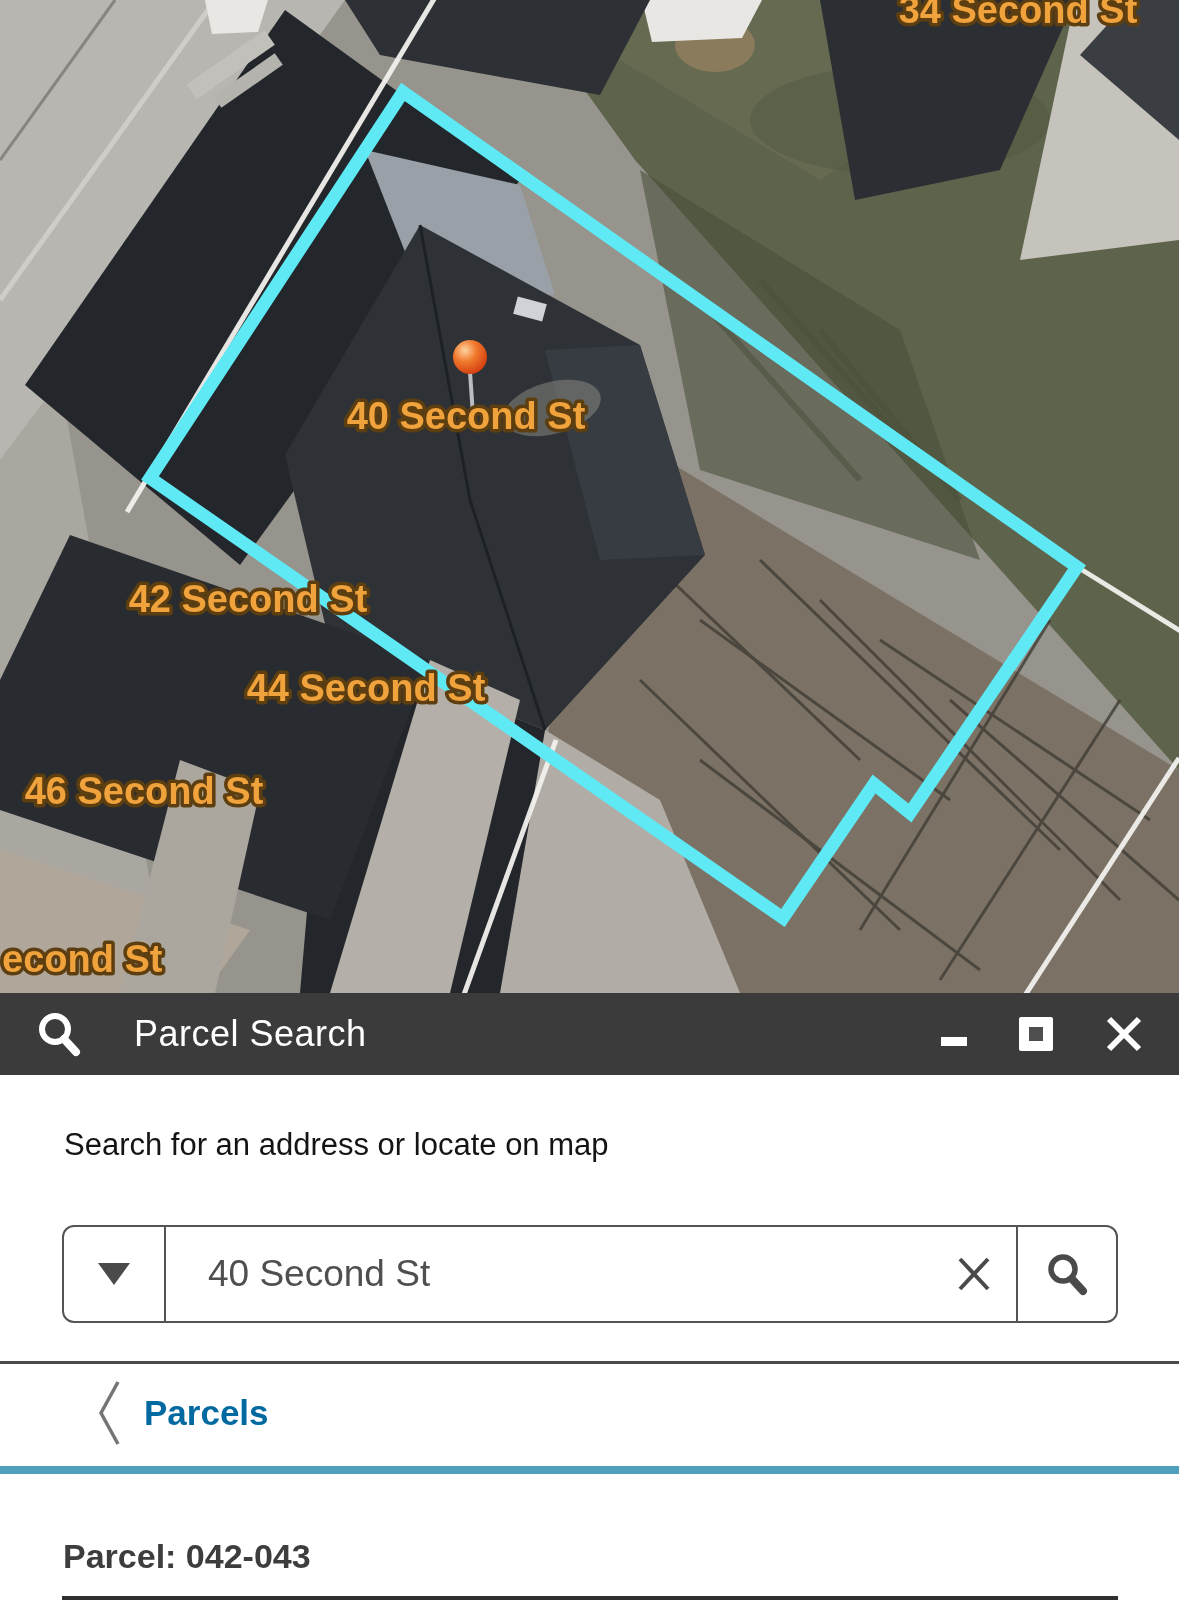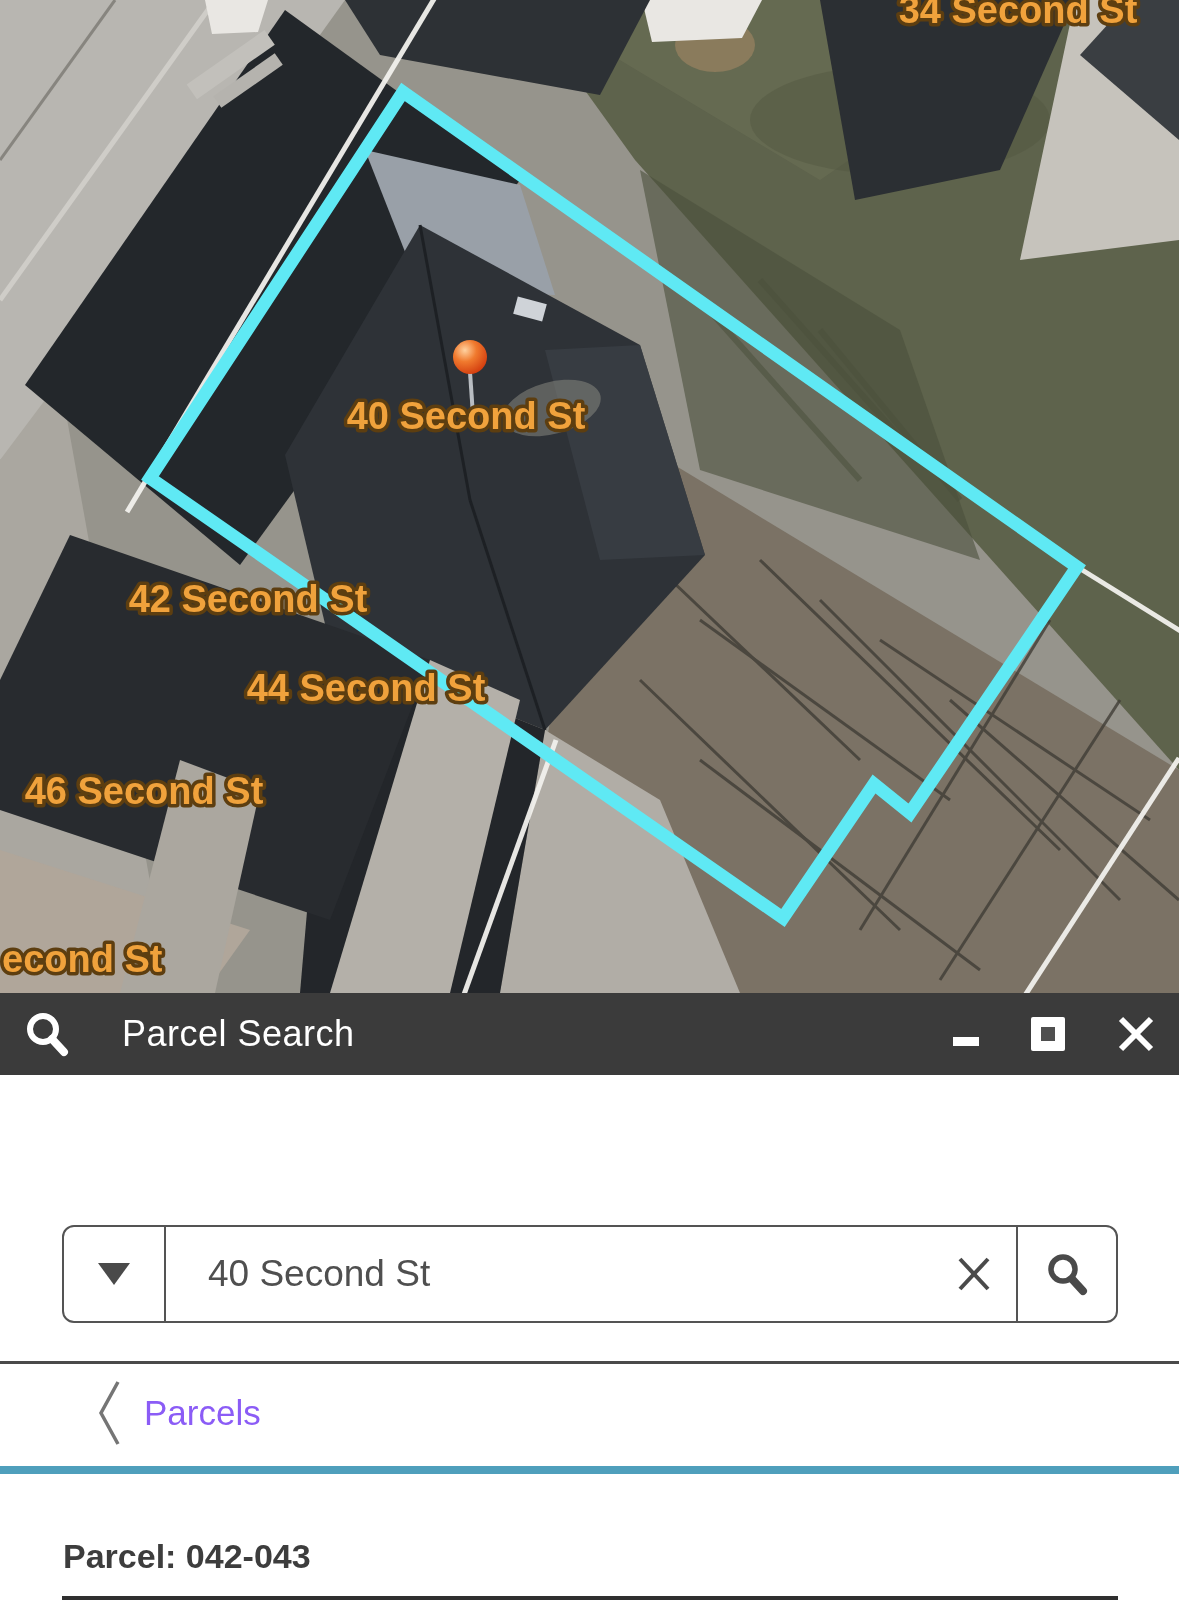--- a/index.html
+++ b/index.html
@@ -10,21 +10,21 @@
   
   .map{position:absolute;top:0;left:0;width:1179px;height:993px;background:#96948c;border-radius:21px;}
   .map svg{display:block;}
   .map-label{
     font-family:"Liberation Sans",sans-serif;font-weight:bold;font-size:38px;
     paint-order:stroke fill;stroke-linejoin:round;
   }
   
   .titlebar{
     position:absolute;top:993px;left:0;width:1179px;height:82px;background:#3b3b3b;
-    display:flex;align-items:center;padding:0 24px;box-sizing:border-box;
+    display:flex;align-items:center;padding:0 36px;box-sizing:border-box;
   }
   .tb-search{width:46px;height:46px;flex:0 0 auto;}
   .tb-title{color:#fff;font-size:36px;margin-left:52px;letter-spacing:.5px;}
   .tb-controls{margin-left:auto;display:flex;align-items:center;gap:52px;}
   .tb-btn{background:none;border:none;padding:0;margin:0;cursor:pointer;display:flex;align-items:center;justify-content:center;}
   .minus-bar{display:block;width:26px;height:9px;background:#fff;margin-top:14px;}
   .restore-sq{display:block;width:34px;height:34px;background:#fff;border-radius:2px;position:relative;}
   .restore-sq::after{content:"";position:absolute;left:10px;top:10px;width:14px;height:14px;background:#4f4f4f;}
   
   .panel-body{position:absolute;top:1075px;left:0;width:1179px;height:534px;background:#fff;}
@@ -37,21 +37,21 @@
     display:flex;align-items:center;justify-content:center;cursor:pointer;border-radius:10px 0 0 10px;}
   .tri{width:0;height:0;border-left:16px solid transparent;border-right:16px solid transparent;border-top:22px solid #4a4a4a;}
   .addr-input{flex:1;border:none;outline:none;font-family:"Liberation Sans",sans-serif;
     font-size:37px;color:#4f4f4f;padding:0 20px 0 42px;background:transparent;min-width:0;}
   .clear-btn{width:84px;flex:0 0 auto;background:none;border:none;display:flex;align-items:center;justify-content:center;cursor:pointer;}
   .vdiv{width:2px;background:#545454;}
   .go-btn{width:98px;flex:0 0 auto;background:none;border:none;display:flex;align-items:center;justify-content:center;cursor:pointer;border-radius:0 10px 10px 0;}
   .hr1{position:absolute;left:0;top:286px;width:1179px;height:3px;background:#4a4a4a;}
   .breadcrumb{position:absolute;left:96px;top:303px;height:70px;display:flex;align-items:center;cursor:pointer;}
   .chev{flex:0 0 auto;}
-  .bc-label{font-size:35px;font-weight:normal;color:#8b5cf6;margin-left:22px;}
+  .bc-label{font-size:35px;font-weight:bold;color:#0369a1;margin-left:22px;}
   .teal{position:absolute;left:0;top:391px;width:1179px;height:8px;background:#4f9fbc;}
   .heading{position:absolute;left:63px;top:462px;font-size:34px;font-weight:bold;color:#3d3d3d;}
   .hr2{position:absolute;left:62px;top:521px;width:1056px;height:4px;background:#2f2f2f;}
 </style>
 </head>
 <body>
 
 <div class="screen">
 
   <div class="map">
@@ -168,20 +168,21 @@
       <button class="tb-btn">
         <svg width="38" height="38" viewBox="0 0 38 38">
           <line x1="4" y1="4" x2="34" y2="34" stroke="#fff" stroke-width="6"></line>
           <line x1="34" y1="4" x2="4" y2="34" stroke="#fff" stroke-width="6"></line>
         </svg>
       </button>
     </span>
   </div>
 
   <div class="panel-body">
+    <div class="search-label">Search for an address or locate on map</div>
 
     <div class="input-group">
       <button class="dd-btn">
         <span class="tri"></span>
       </button>
       <input class="addr-input" type="text" value="40 Second St" style="">
       <button class="clear-btn">
         <svg width="38" height="38" viewBox="0 0 38 38">
           <line x1="5" y1="4" x2="33" y2="34" stroke="#4a4a4a" stroke-width="4"></line>
           <line x1="33" y1="4" x2="5" y2="34" stroke="#4a4a4a" stroke-width="4"></line>

